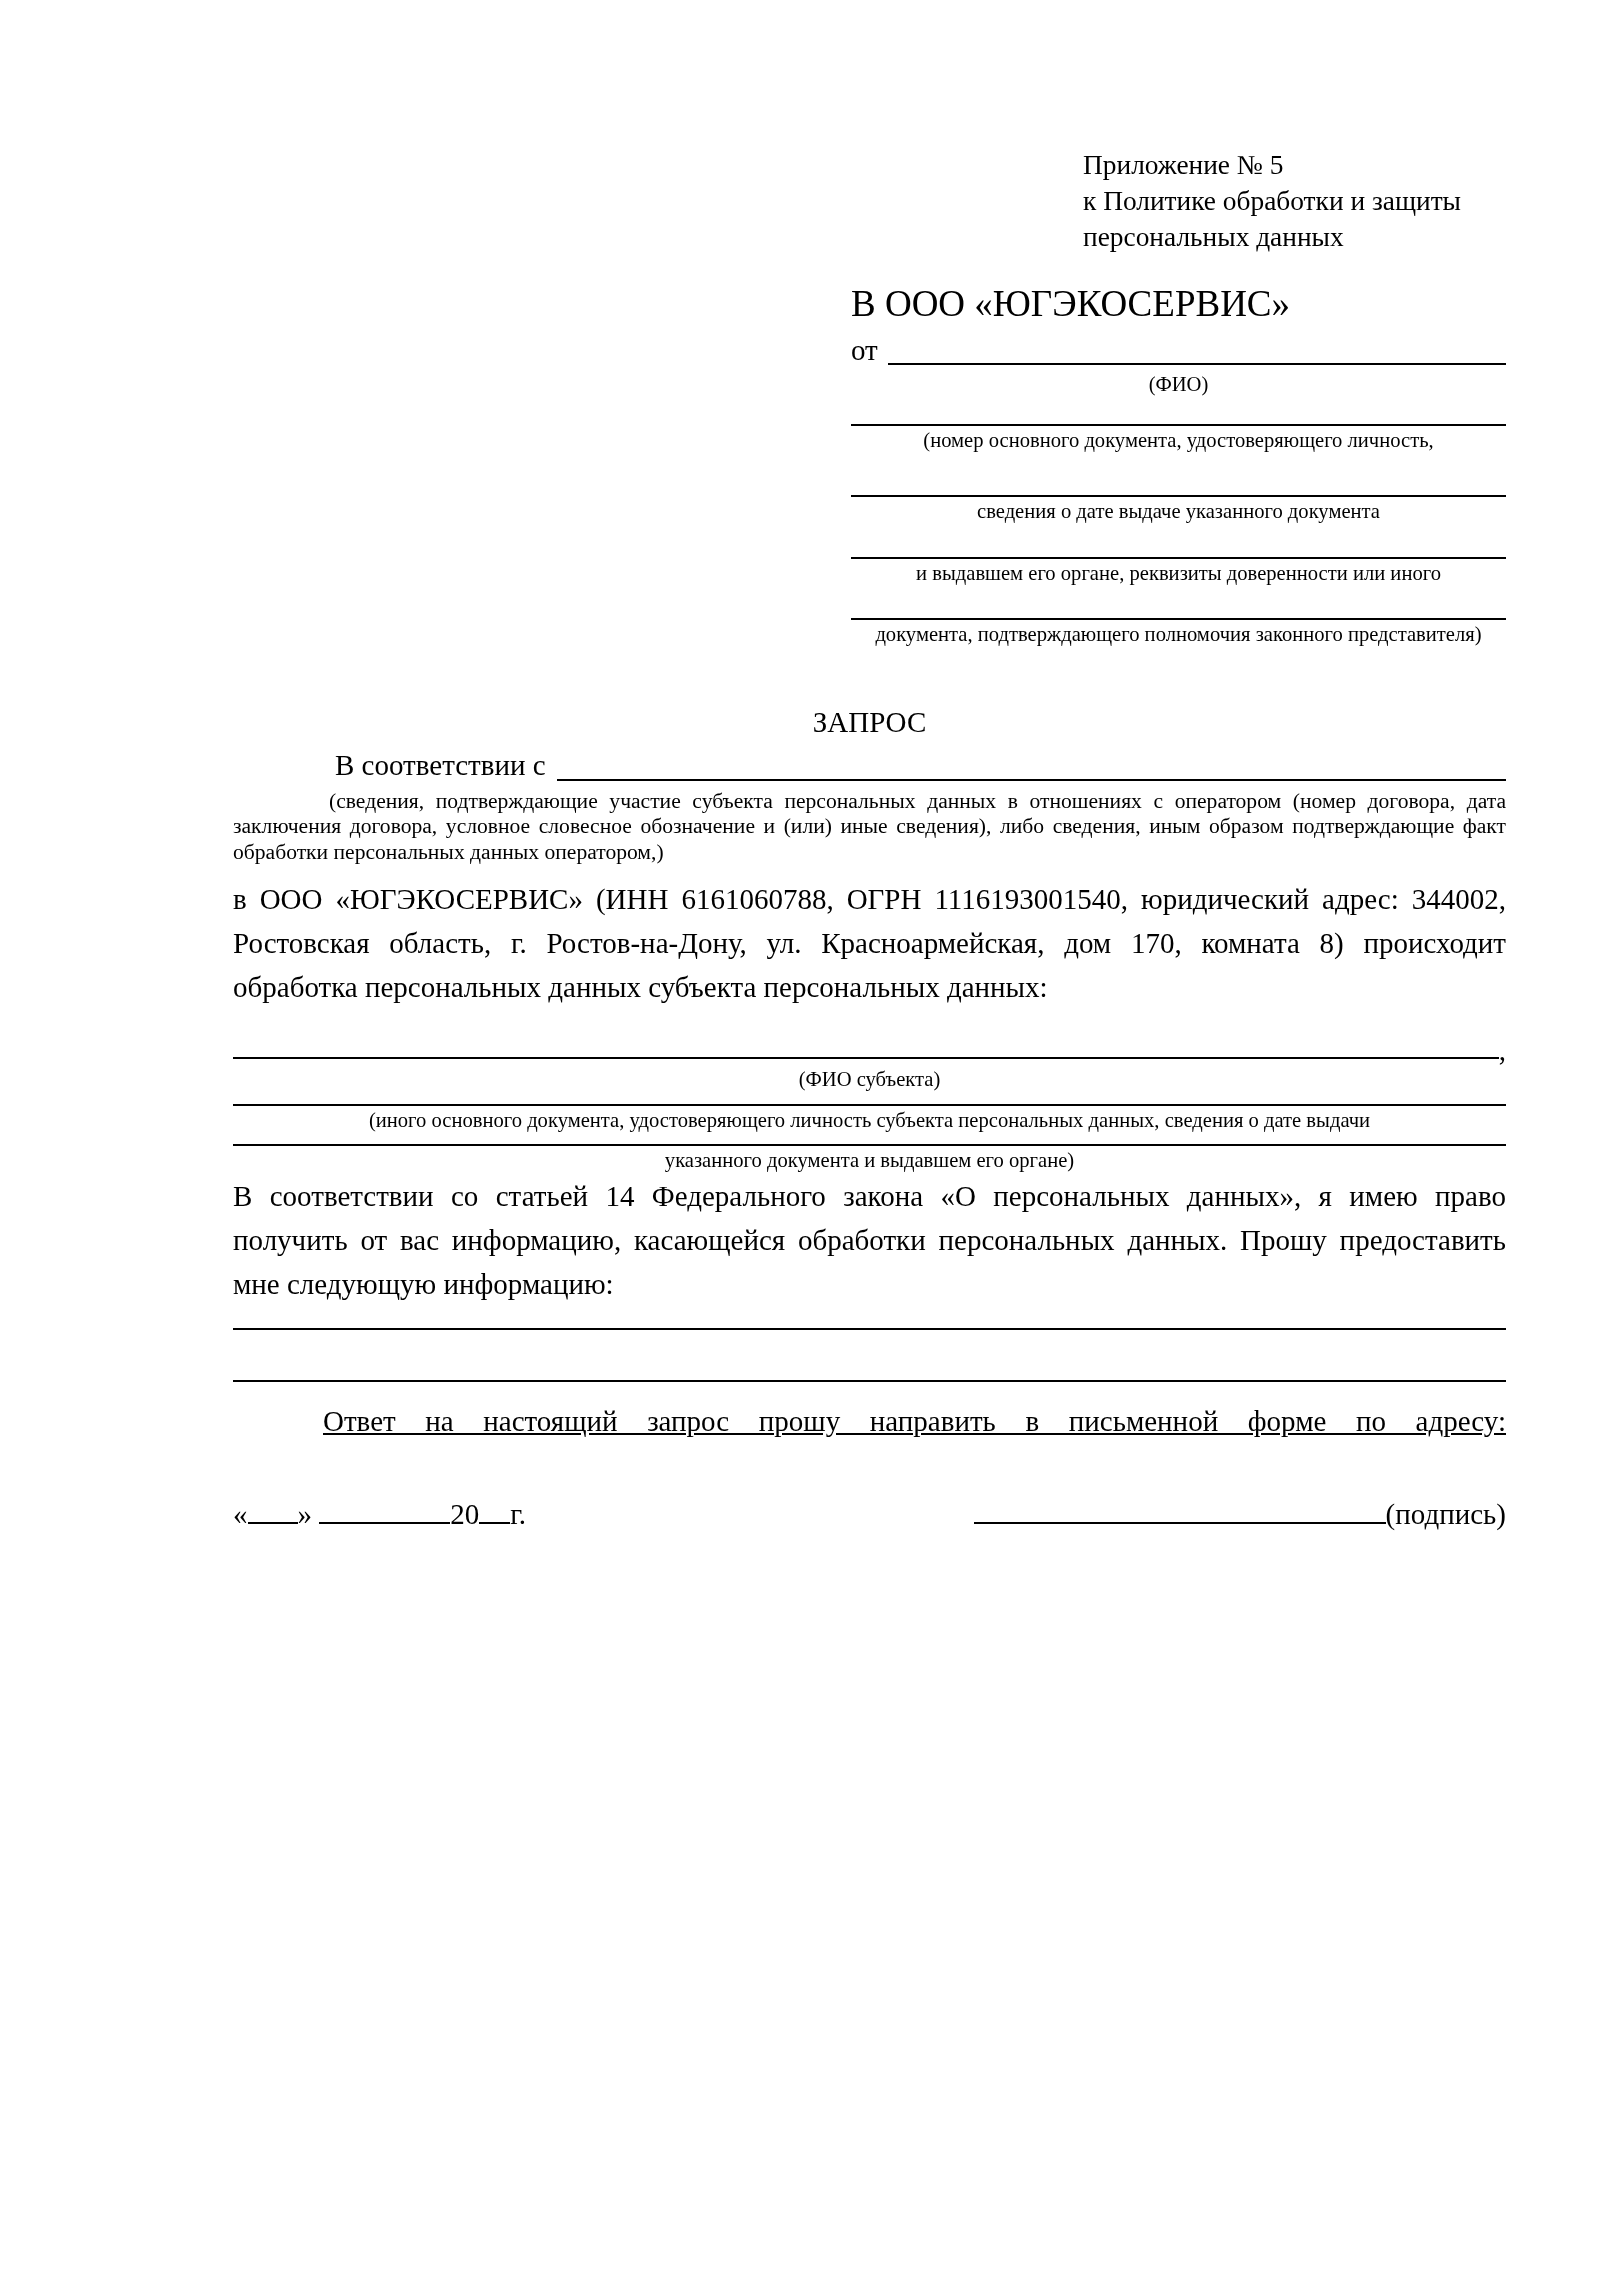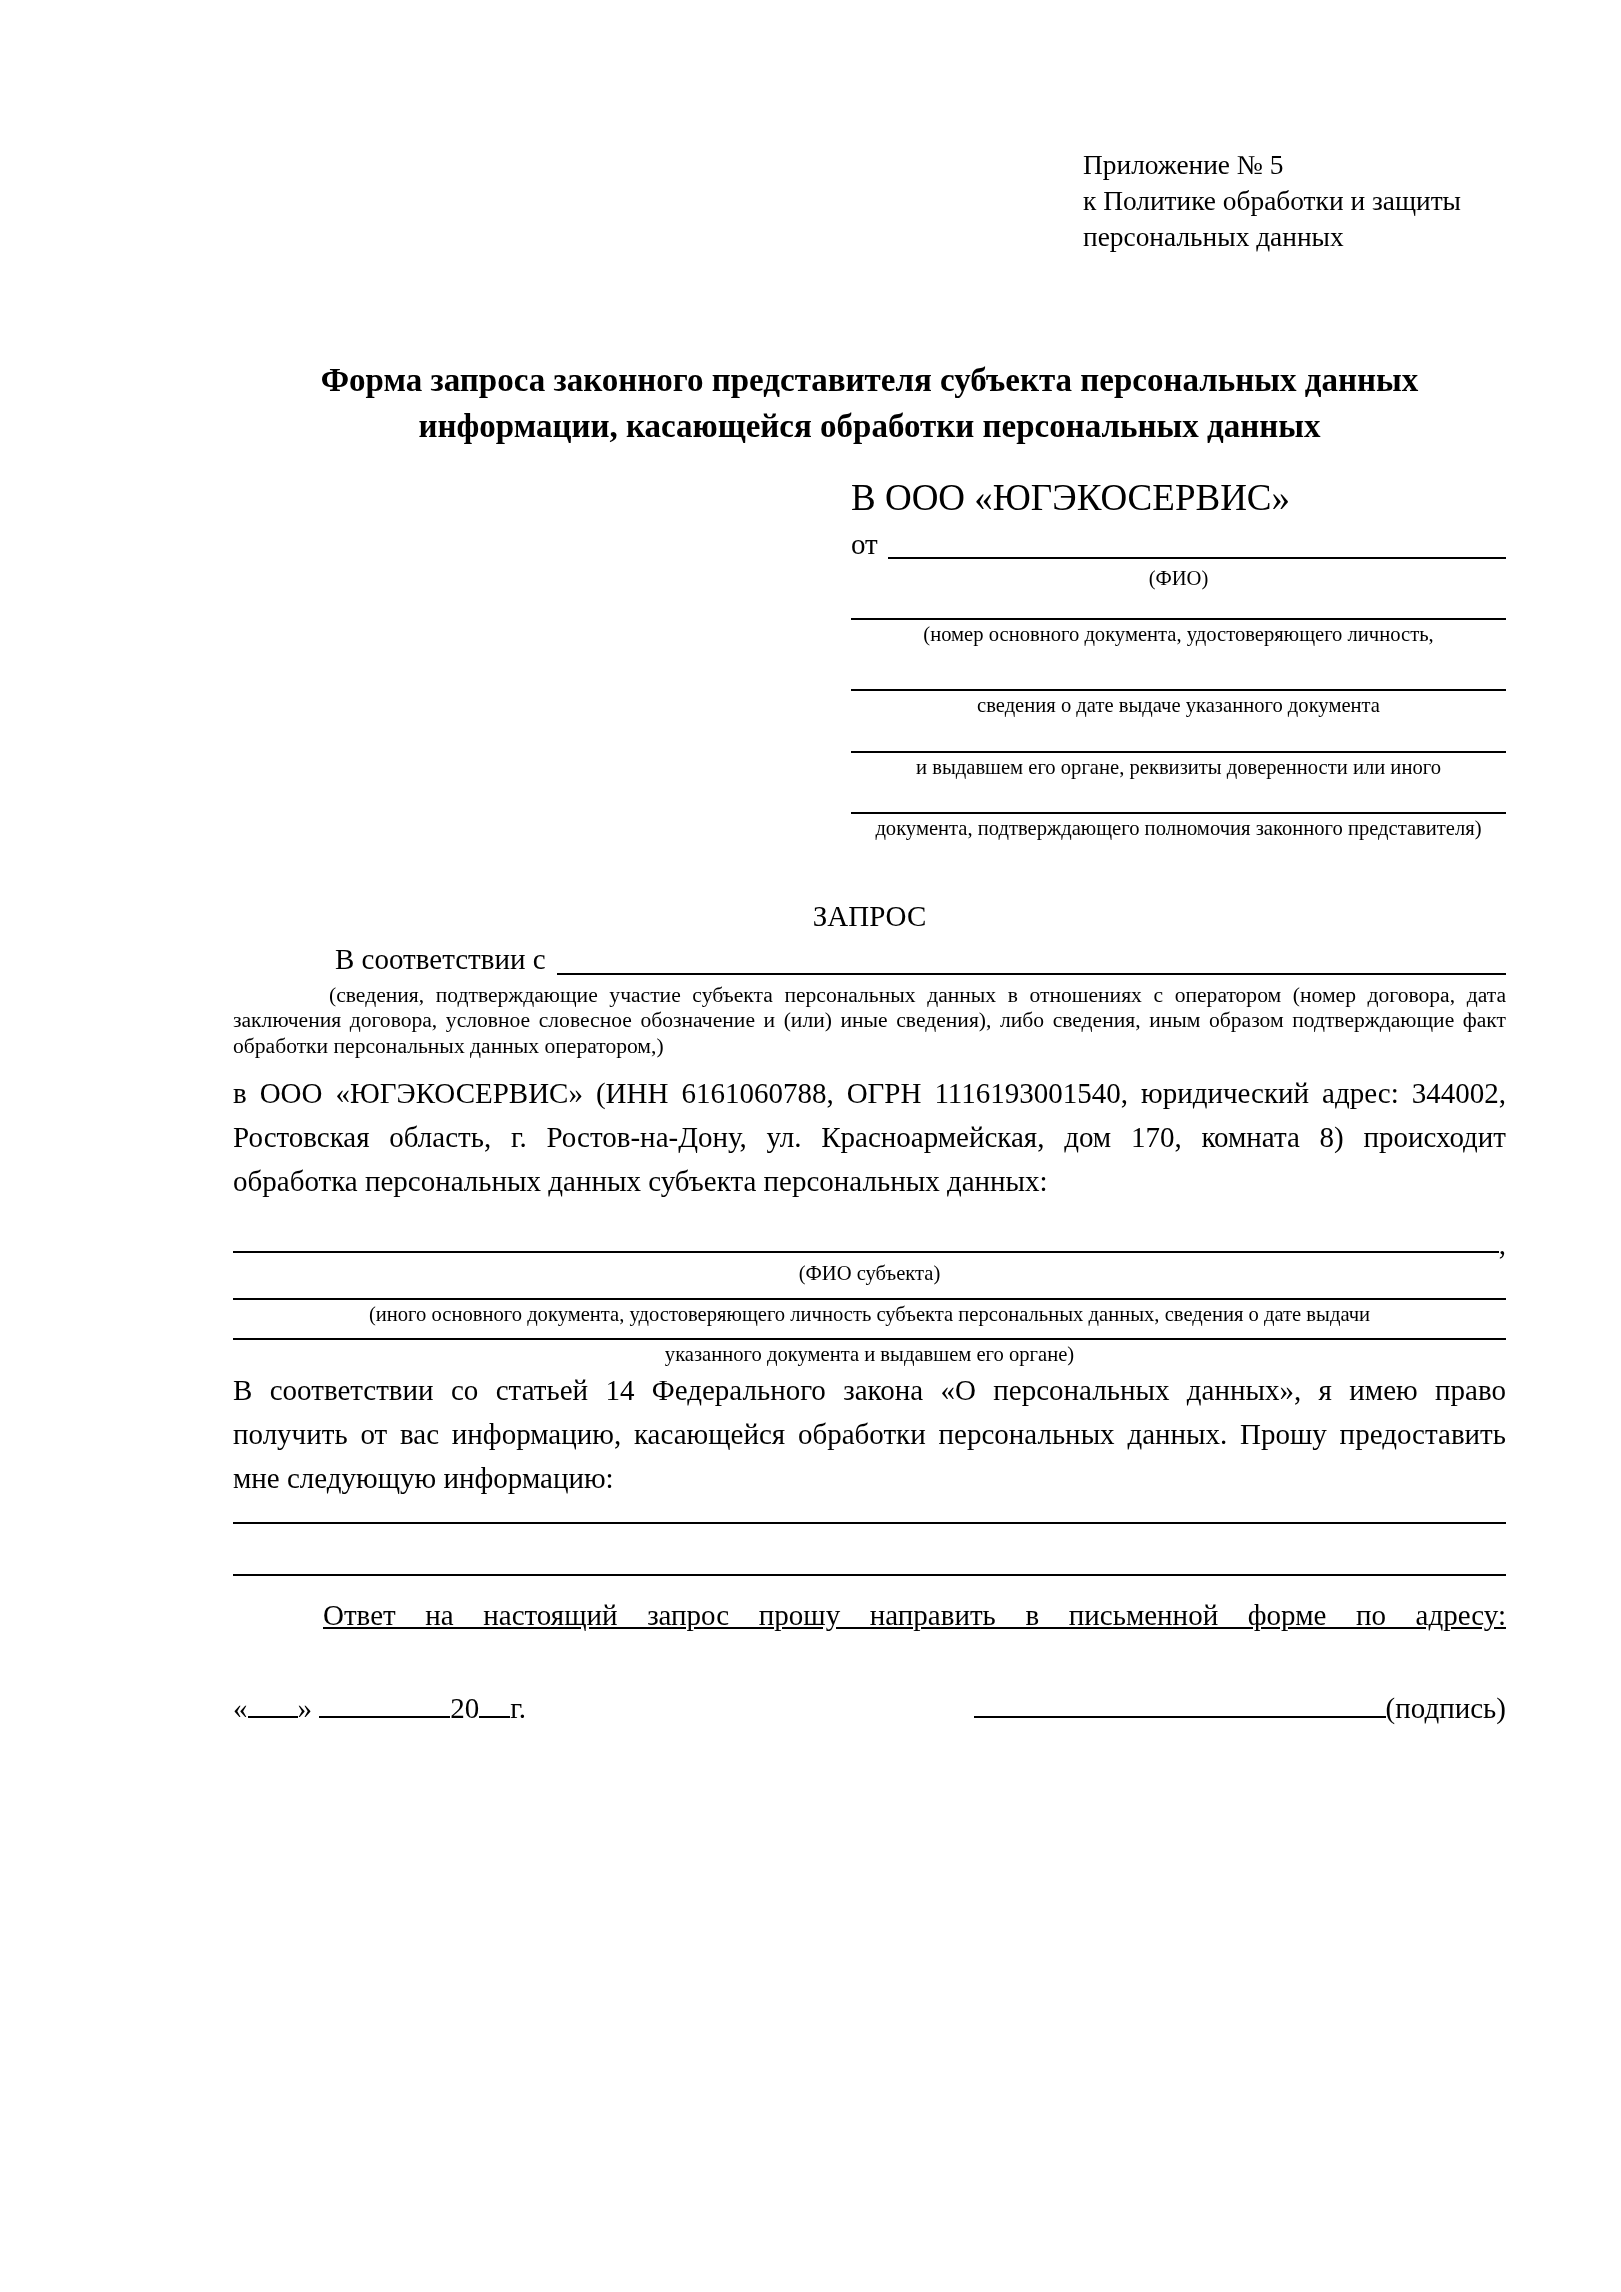--- a/index.html
+++ b/index.html
@@ -82,21 +82,20 @@
 <body>
 
 <div class="page">
 
   <div class="appendix">
     <div>Приложение № 5</div>
     <div>к Политике обработки и защиты</div>
     <div>персональных данных</div>
   </div>
 
-  <div class="doc-title">Форма запроса законного представителя субъекта персональных данных информации, касающейся обработки персональных данных</div>
 
   <div class="addressee">
     <div class="org">В ООО «ЮГЭКОСЕРВИС»</div>
     <div class="from-row">
       <span class="lbl">от</span>
       <span class="uline"></span>
     </div>
     <div class="caption">(ФИО)</div>
 
     <div class="uline-row mt28"></div>

